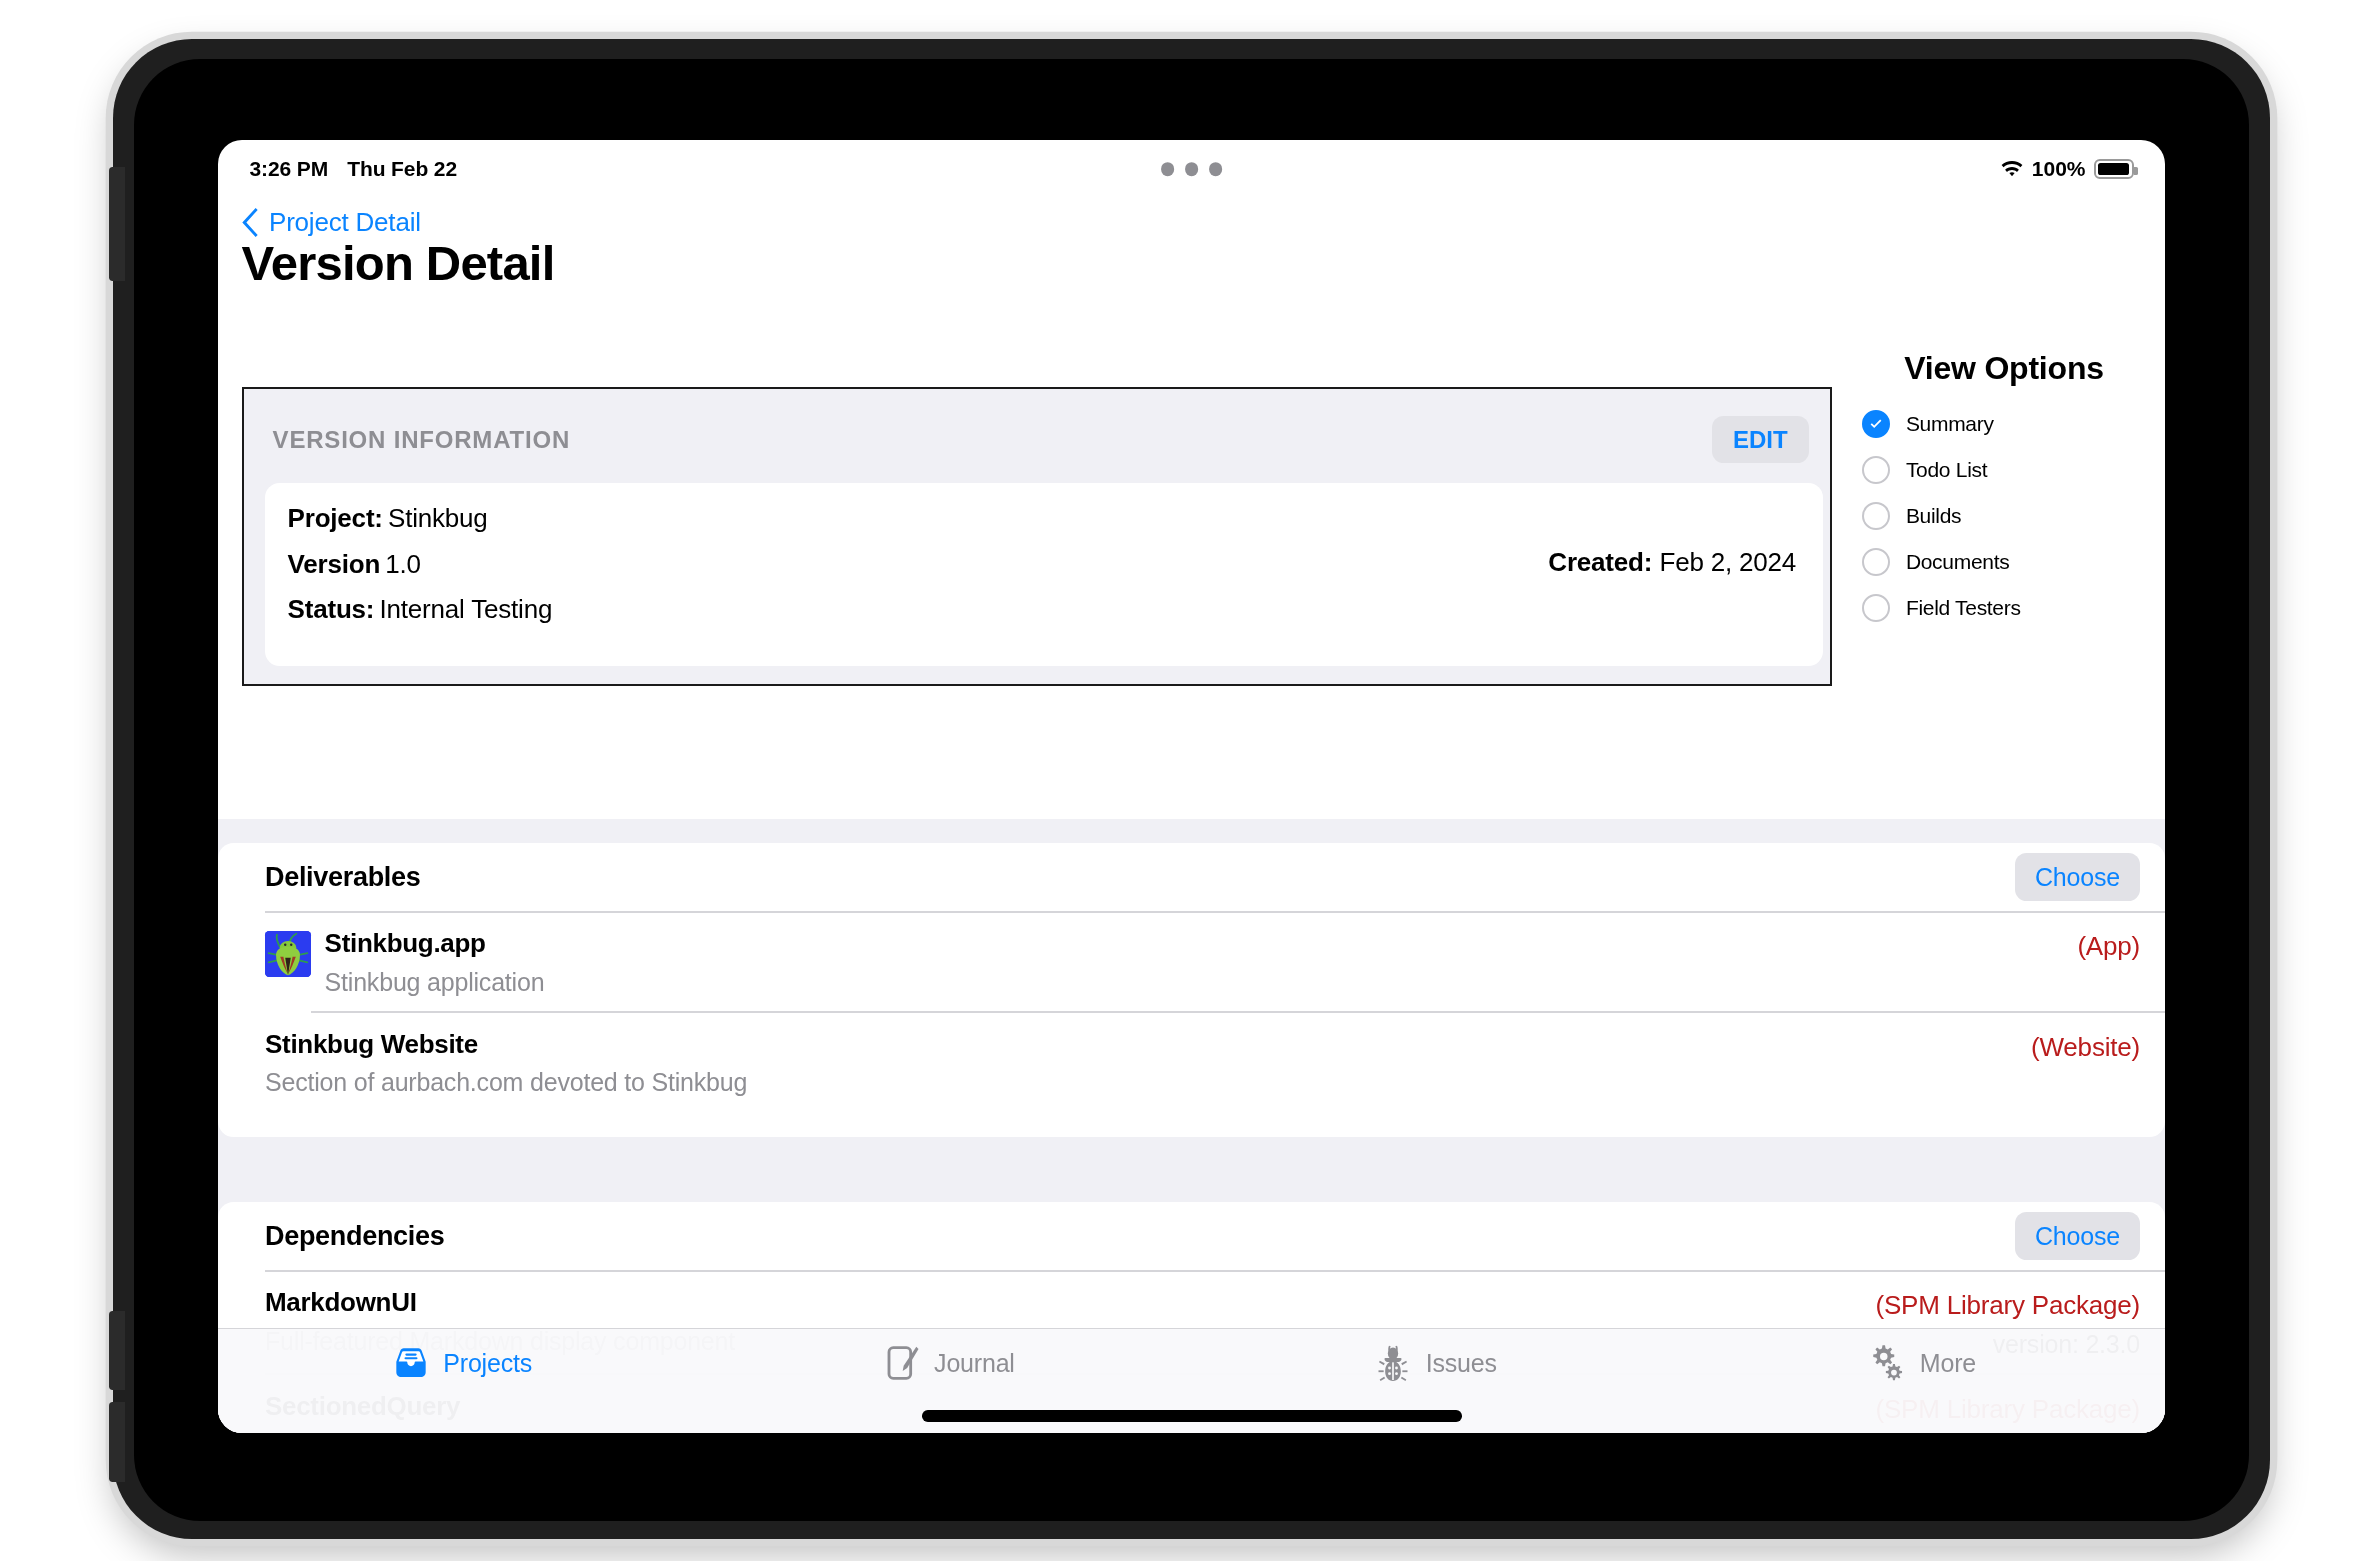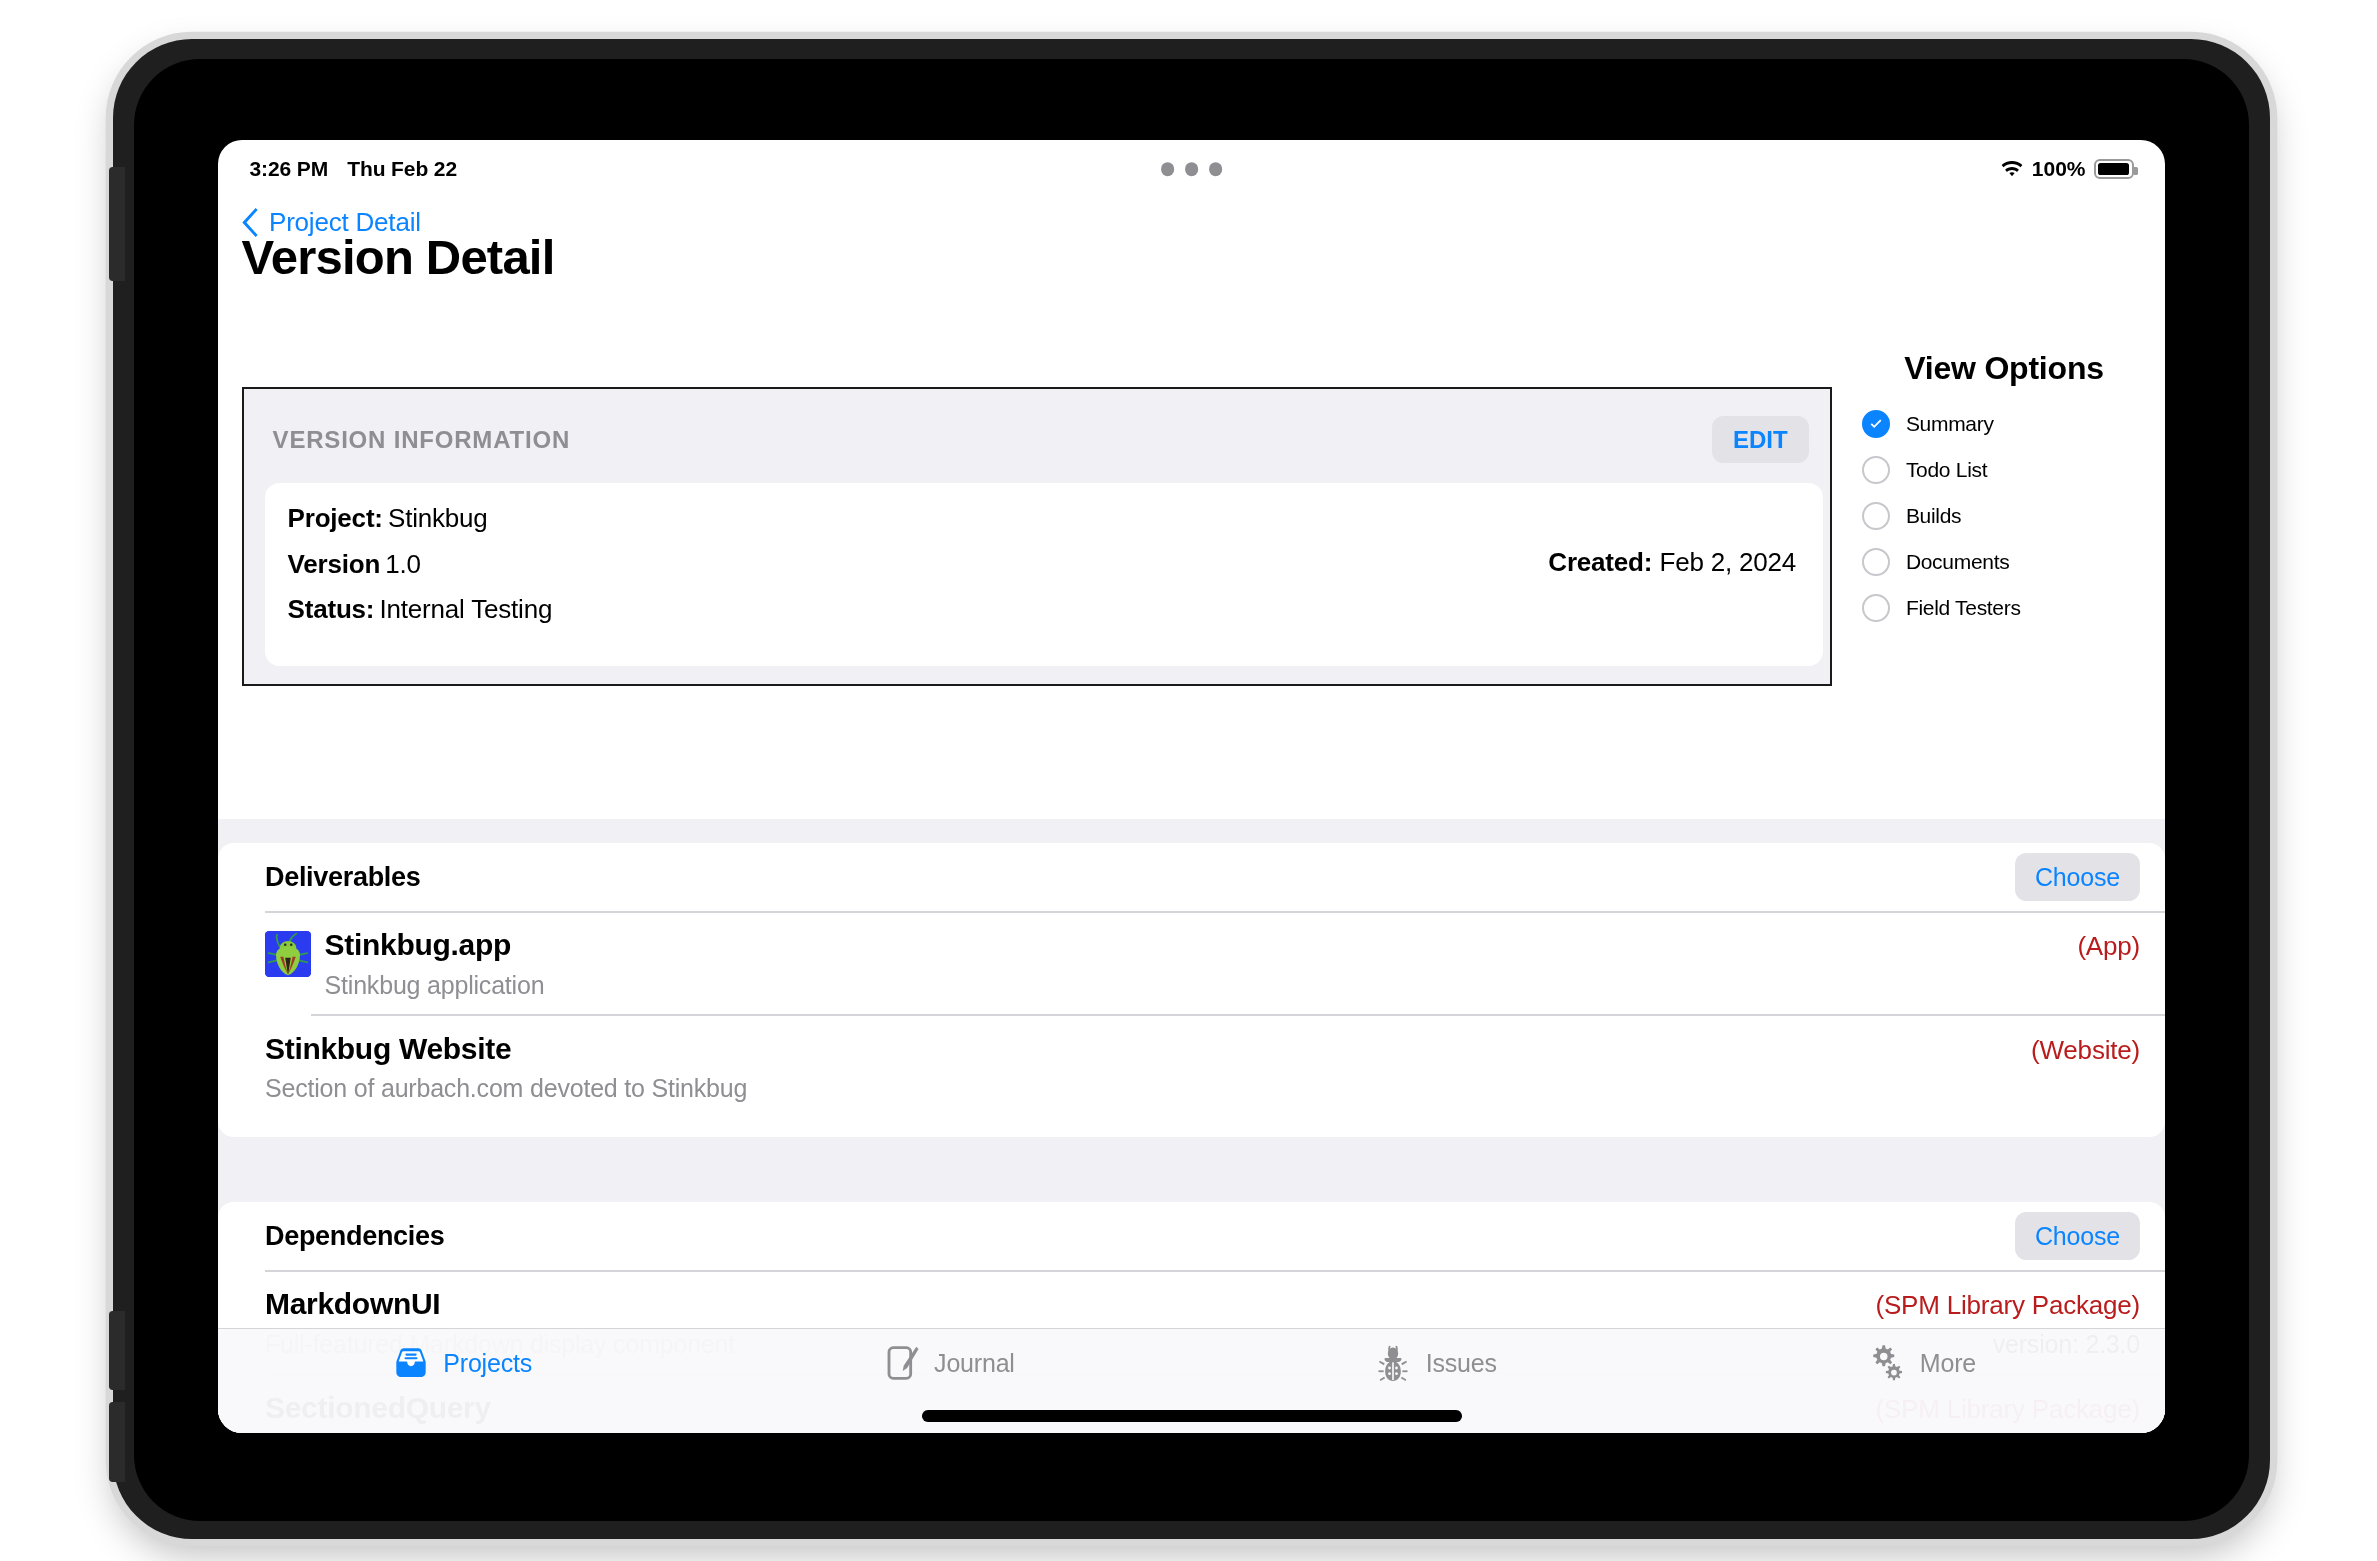--- a/index.html
+++ b/index.html
@@ -89,21 +89,21 @@
     color:#0a84ff;
     font-size: 26px;
     cursor:pointer;
   }
   .chev {
     width: 18px; height: 29px;
   }
   .navback-label { font-size: 26px; color:#0a84ff; letter-spacing:-0.2px; }
 
   .page-title {
-    position:absolute; left: 23.6px; top: 89px;
+    position:absolute; left: 23.6px; top: 95px;
     font-size: 49px; font-weight: 700; color:#000;
     letter-spacing: -0.8px;
   }
 
   
   .vi-card {
     position:absolute;
     left: 23.6px; top: 247px;
     width: 1590px; height: 299px;
     background: #f0f0f5;
@@ -210,21 +210,21 @@
     position:relative;
   }
   .row-icon {
     width: 46px; height: 46px;
     border-radius: 4.2px;
     flex: 0 0 auto; margin-right: 13.6px; margin-top: 3.1px;
     overflow:hidden;
     background:#2b3cf0;
   }
   .row-main { flex: 1 1 auto; min-width:0; }
-  .row-name { font-size: 30px; font-weight: 700; color:#000; letter-spacing:-0.3px; }
+  .row-name { font-size: 26px; font-weight: 700; color:#000; letter-spacing:-0.3px; }
   .row-sub  { font-size: 25px; color:#8e8e93; margin-top: 8.4px; letter-spacing:-0.2px; }
   .row-right {
     text-align:right; flex: 0 0 auto; padding-left: 21px;
     padding-top: 3.1px;
   }
   .row-type { font-size: 26px; color:#b91c1c; letter-spacing:-0.2px; }
   .row-ver  { font-size: 25px; color:#000; margin-top: 8.4px; letter-spacing:-0.2px; }
 
   .page-bg {
     position:absolute;

